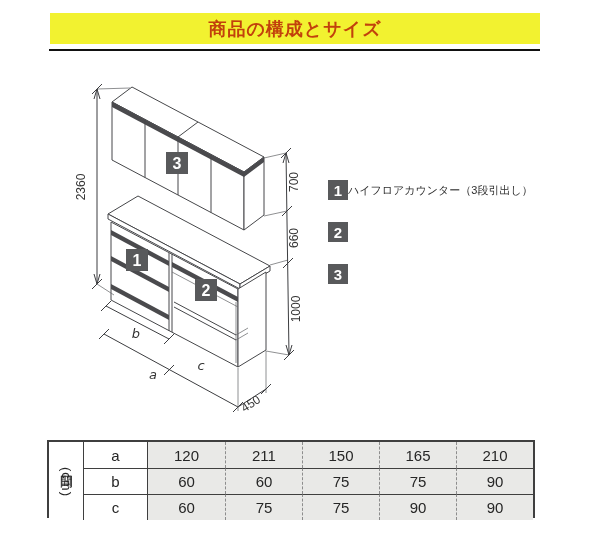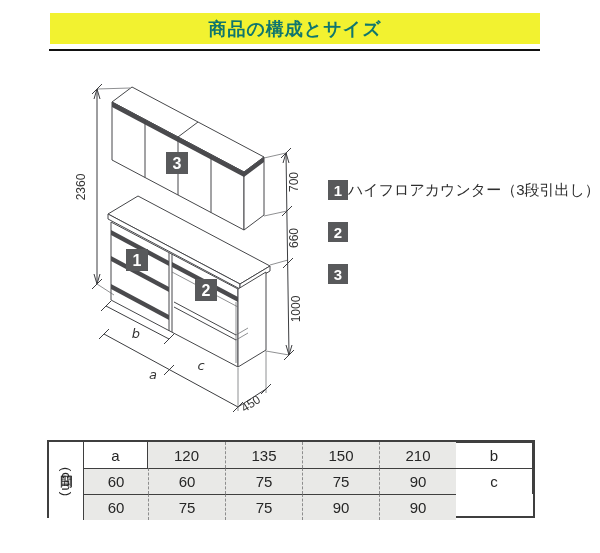--- a/index.html
+++ b/index.html
@@ -6,39 +6,39 @@
   body{
     width:600px;height:553px;position:relative;background:#ffffff;
     font-family:"Liberation Sans","DejaVu Sans",sans-serif;color:#222;
     overflow:hidden;
   }
   
   .title-bar{
     position:absolute;left:50px;top:13px;width:490px;height:31px;
     background:#f2f230;display:flex;align-items:center;justify-content:center;
   }
-  .title-bar .t{font-size:18px;font-weight:600;letter-spacing:1px;color:#0f766e;}
+  .title-bar .t{font-size:18px;font-weight:600;letter-spacing:1px;color:#c2410c;}
   .title-rule{position:absolute;left:49px;top:49px;width:491px;height:2px;background:#111;}
   
   .diagram-svg{position:absolute;left:0;top:0;}
   .ln{stroke:#46474a;stroke-width:1;fill:none;}
   .face{fill:#ffffff;stroke:#46474a;stroke-width:1;}
   .band{fill:#4a4a4d;stroke:none;}
   .thin{stroke:#6a6b6e;stroke-width:0.75;fill:none;}
   .dim{stroke:#3c3d40;stroke-width:1;fill:none;}
   .dimtxt{fill:#343434;font-size:12px;font-family:"Liberation Sans","DejaVu Sans",sans-serif;}
   .abctxt{fill:#343434;font-size:13px;font-style:italic;font-family:"DejaVu Sans","Liberation Sans",sans-serif;}
   .badge-rect{fill:#58595b;}
   .badge-num{fill:#ffffff;font-size:16px;font-weight:bold;text-anchor:middle;}
   
   .legend{position:absolute;left:328px;top:178px;width:270px;}
   .legend-item{position:absolute;left:0;display:flex;align-items:center;height:20px;}
   .legend-badge{width:20px;height:20px;background:#58595b;color:#fff;font-size:15px;font-weight:bold;
     display:flex;align-items:center;justify-content:center;flex:none;}
-  .legend-label{margin-left:0;font-size:15px;color:#2e2e2e;white-space:nowrap;}
+  .legend-label{margin-left:0;font-size:11px;color:#2e2e2e;white-space:nowrap;}
   
   .size-table{
     position:absolute;left:47px;top:440px;width:488px;height:78px;
     display:grid;grid-template-columns:35px 64px repeat(5,1fr);
     grid-template-rows:repeat(3,26px);
     border:2px solid #3f3f3f;box-sizing:border-box;background:#fff;
   }
   .cell{display:flex;align-items:center;justify-content:center;box-sizing:border-box;
     font-size:15px;color:#262626;}
   .vhead{grid-row:1/4;grid-column:1;background:#fff;border-right:1px solid #3f3f3f;
@@ -173,22 +173,23 @@
   <div class="legend-item" style="top:86px;">
     <span class="legend-badge">3</span>
   </div>
 </div>
 
 <div class="size-table">
   <div class="cell vhead">間口(cm)</div>
 
   <div class="cell rowlabel">a</div>
   <div class="cell val">120</div>
-  <div class="cell val dashed">135</div>
+  <div class="cell val dashed">211</div>
   <div class="cell val dashed">150</div>
+  <div class="cell val dashed">165</div>
   <div class="cell val dashed">210</div>
 
   <div class="cell rowlabel rtop">b</div>
   <div class="cell val rtop">60</div>
   <div class="cell val dashed rtop">60</div>
   <div class="cell val dashed rtop">75</div>
   <div class="cell val dashed rtop">75</div>
   <div class="cell val dashed rtop">90</div>
 
   <div class="cell rowlabel rtop">c</div>

